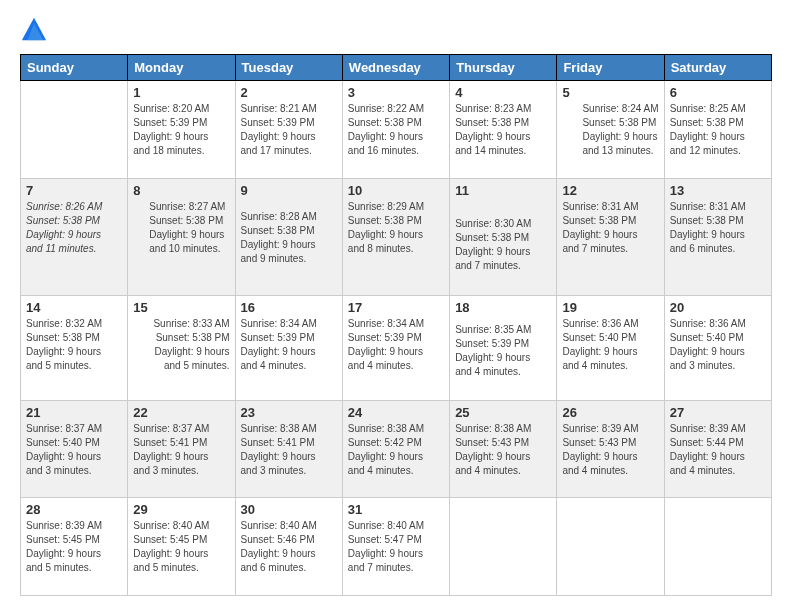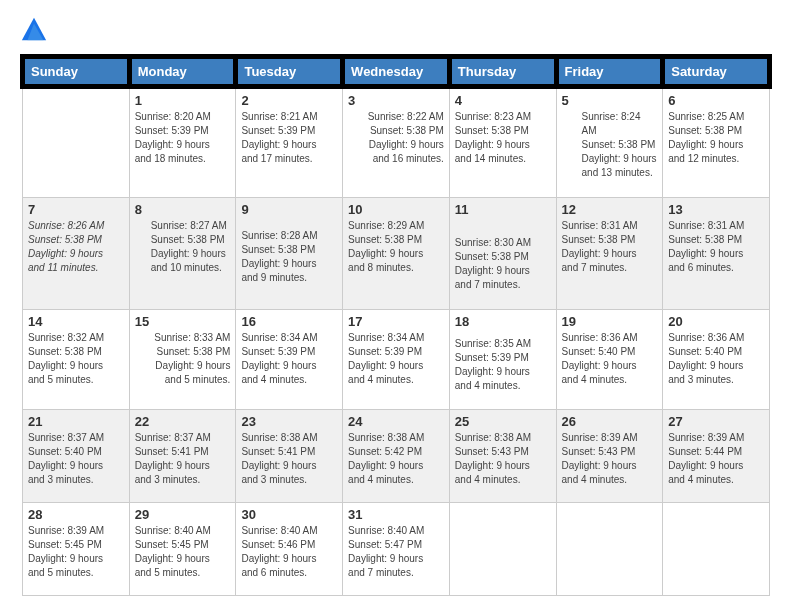--- a/index.html
+++ b/index.html
@@ -58,21 +58,21 @@
       border-collapse: collapse;
       width: 100%;
       table-layout: fixed;
     }
     .calendar th {
       background-color: #3d7ebf;
       color: #fff;
       text-align: left;
       padding: 5px 6px;
       font-size: 13px;
-      border: 5px solid #000000;
+      border: 1px solid #000000;
     }
     .calendar td {
       border: 1px solid #ccc;
       vertical-align: top;
       padding: 4px 5px;
       font-size: 10.5px;
       color: #333;
       height: 82px;
     }
     .day-num {
@@ -142,21 +142,21 @@
           </td>
           <td>
             <span class="day-num">2</span>
             <div class="day-info" style="white-space: pre-line;">Sunrise: 8:21 AM
 Sunset: 5:39 PM
 Daylight: 9 hours
 and 17 minutes.</div>
           </td>
           <td>
             <span class="day-num">3</span>
-            <div class="day-info" style="white-space: pre-line; text-align: right;">Sunrise: 8:22 AM
+            <div class="day-info" style="white-space: pre-line;">Sunrise: 8:22 AM
 Sunset: 5:38 PM
 Daylight: 9 hours
 and 16 minutes.</div>
           </td>
           <td>
             <span class="day-num">4</span>
             <div class="day-info" style="white-space: pre-line;">Sunrise: 8:23 AM
 Sunset: 5:38 PM
 Daylight: 9 hours
 and 14 minutes.</div>

